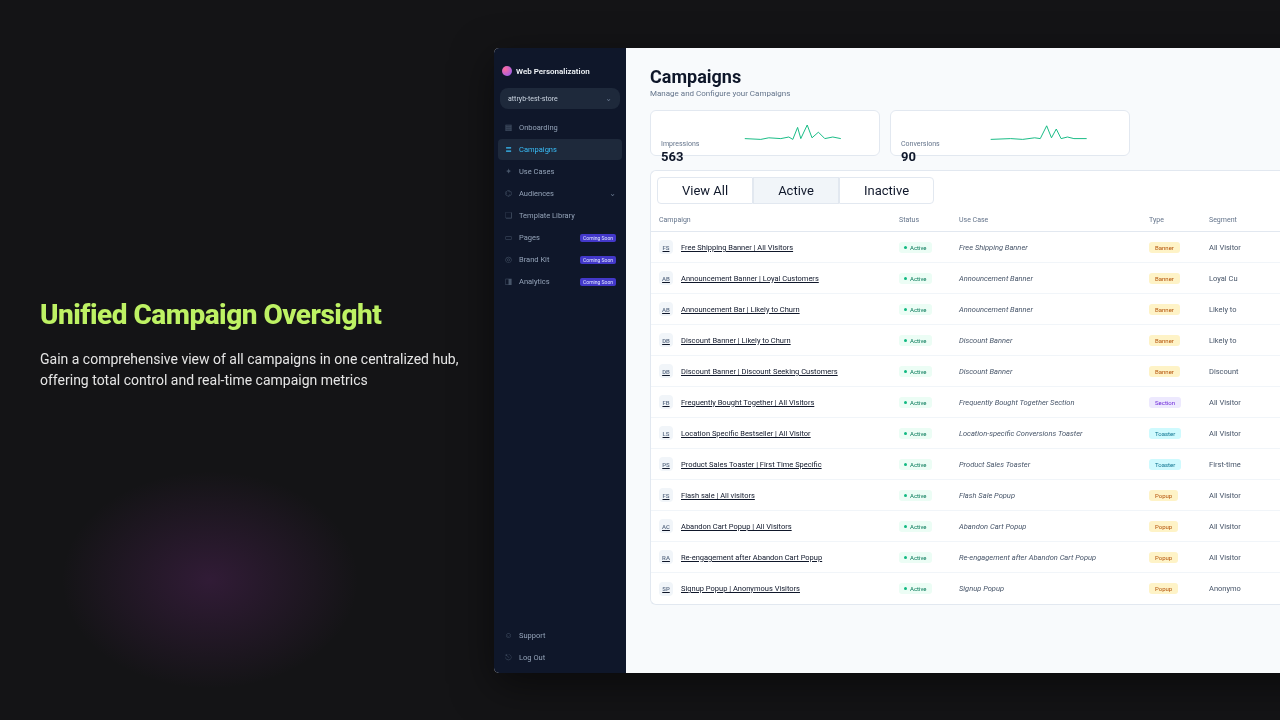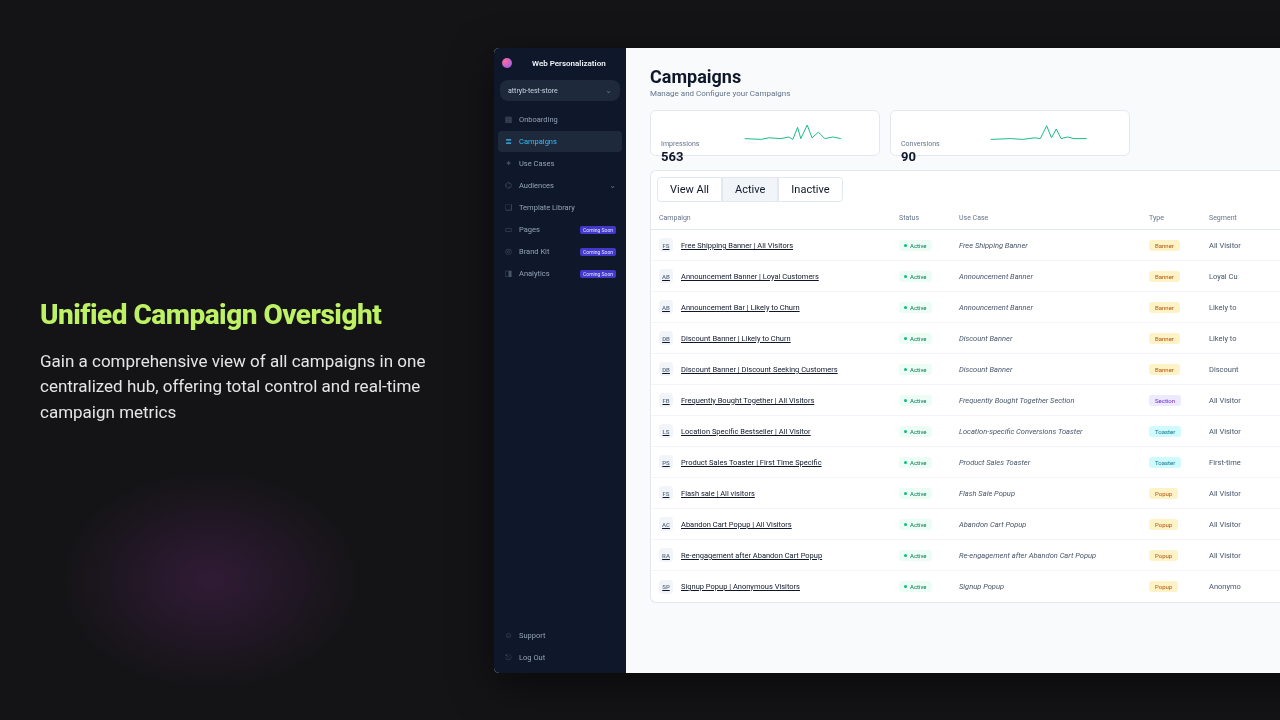--- a/index.html
+++ b/index.html
@@ -20,21 +20,21 @@
 }
 .hero h1 {
   font-size: 28px;
   font-weight: 800;
   color: #bef264;
   letter-spacing: -0.5px;
   line-height: 1.1;
 }
 .hero p {
   margin-top: 18px;
-  font-size: 17px;
+  font-size: 14px;
   color: #e5e5e5;
   line-height: 1.5;
 }
 .glow {
   position: absolute;
   left: 60px;
   top: 470px;
   width: 300px;
   height: 220px;
   background: radial-gradient(ellipse at center, rgba(180,60,200,0.18), transparent 70%);
@@ -56,22 +56,22 @@
   width: 132px;
   background: #0f172a;
   color: #cbd5e1;
   display: flex;
   flex-direction: column;
   font-size: 8px;
 }
 .brand {
   display: flex;
   align-items: center;
-  gap: 20px;
-  padding: 10px 8px 8px 8px;
+  gap: 4px;
+  padding: 18px 8px 8px 8px;
   font-size: 8px;
   font-weight: 600;
   color: #f1f5f9;
 }
 .brand-logo {
   width: 10px;
   height: 10px;
   border-radius: 50%;
   background: radial-gradient(circle at 30% 30%, #ff6b9d, #8b5cf6);
 }
@@ -170,22 +170,22 @@
   border-radius:6px;
   border-right:none;
   border-top-right-radius:0;
   border-bottom-right-radius:0;
 }
 .tabs {
   display:flex;
   padding:6px 6px 0 6px;
 }
 .tab {
-  font-size:11px;
-  padding:5px 12px;
+  font-size:13px;
+  padding:5px 24px;
   border:1px solid #e2e8f0;
   background:#fff;
   cursor:pointer;
 }
 .tab:first-child{border-top-left-radius:4px;border-bottom-left-radius:4px;}
 .tab:last-child{border-top-right-radius:4px;border-bottom-right-radius:4px;}
 .tab.active{background:#f1f5f9;}
 .thead, .trow {
   display:grid;
   grid-template-columns: 240px 60px 190px 60px 80px;

